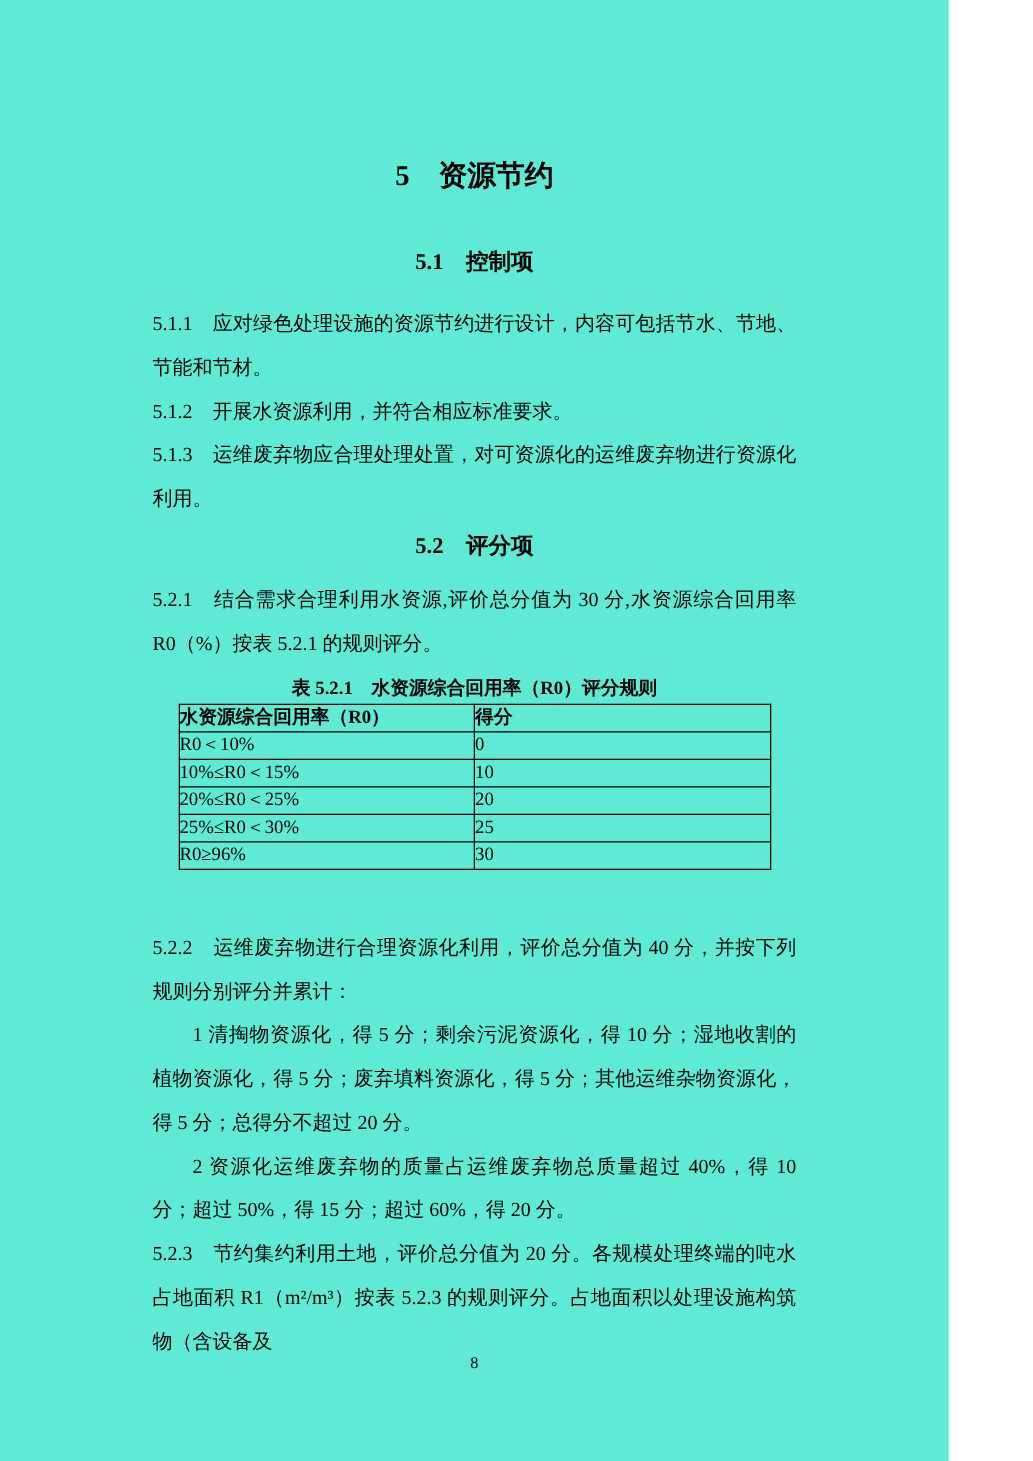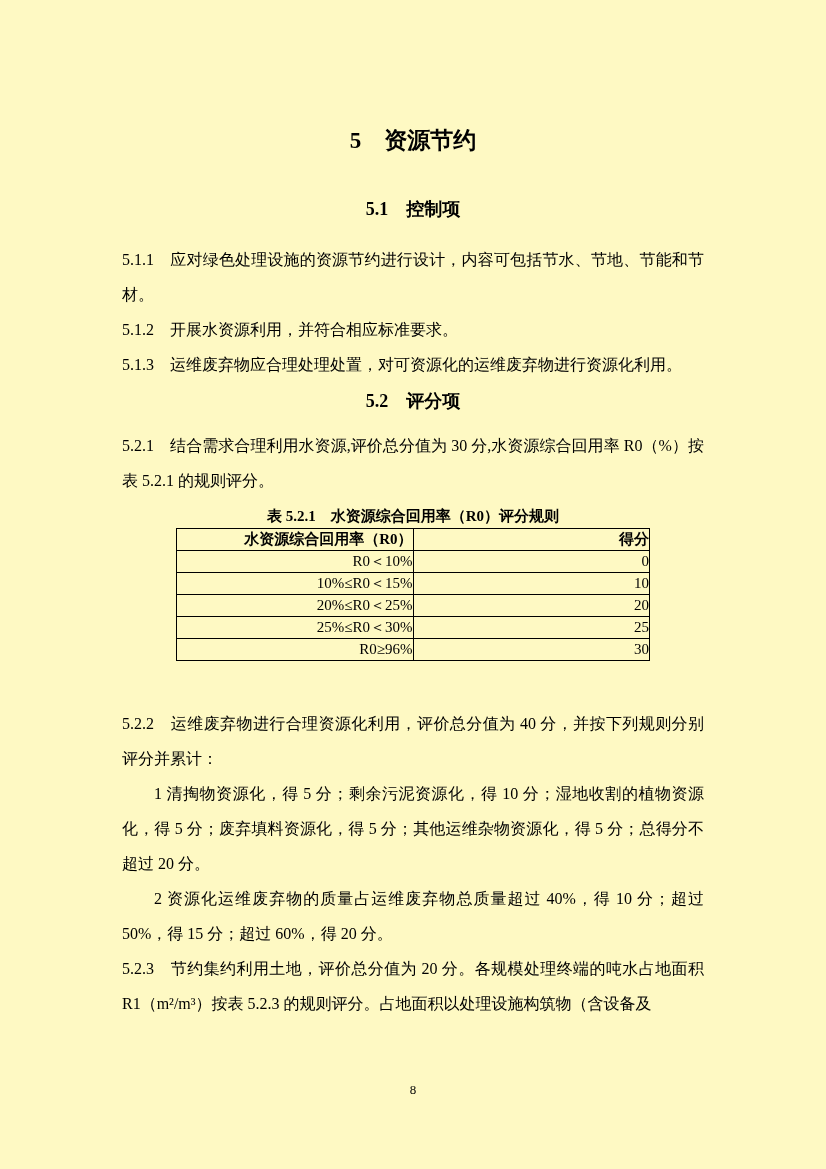--- a/index.html
+++ b/index.html
@@ -1,20 +1,20 @@
 <!DOCTYPE html>
 <html><head>
 <meta charset="utf-8">
 <style>
   html, body { margin: 0; padding: 0; background: #ffffff; }
   .page {
     position: relative;
-    width: 826px;
+    width: 759px;
     height: 1169px;
-    background: #fef9c3;
+    background: #5eead4;
     color: #000000;
     font-family: "Liberation Serif", "DejaVu Serif", serif;
     overflow: hidden;
   }
   .content { padding: 124px 122px 0 122px; }
   .doc-title {
     text-align: center;
     font-size: 23px;
     font-weight: bold;
     line-height: 34px;
@@ -47,21 +47,21 @@
   }
   table.score-table {
     border-collapse: collapse;
     margin: 0 auto;
     width: 474px;
     table-layout: fixed;
   }
   table.score-table th, table.score-table td {
     border: 1px solid #000000;
     font-size: 15px;
-    text-align: right;
+    text-align: left;
     vertical-align: middle;
     height: 21px;
     line-height: 21px;
     padding: 0;
   }
   table.score-table th { font-weight: bold; }
   table.score-table td { font-weight: normal; }
   .page-number {
     position: absolute;
     left: 0;

